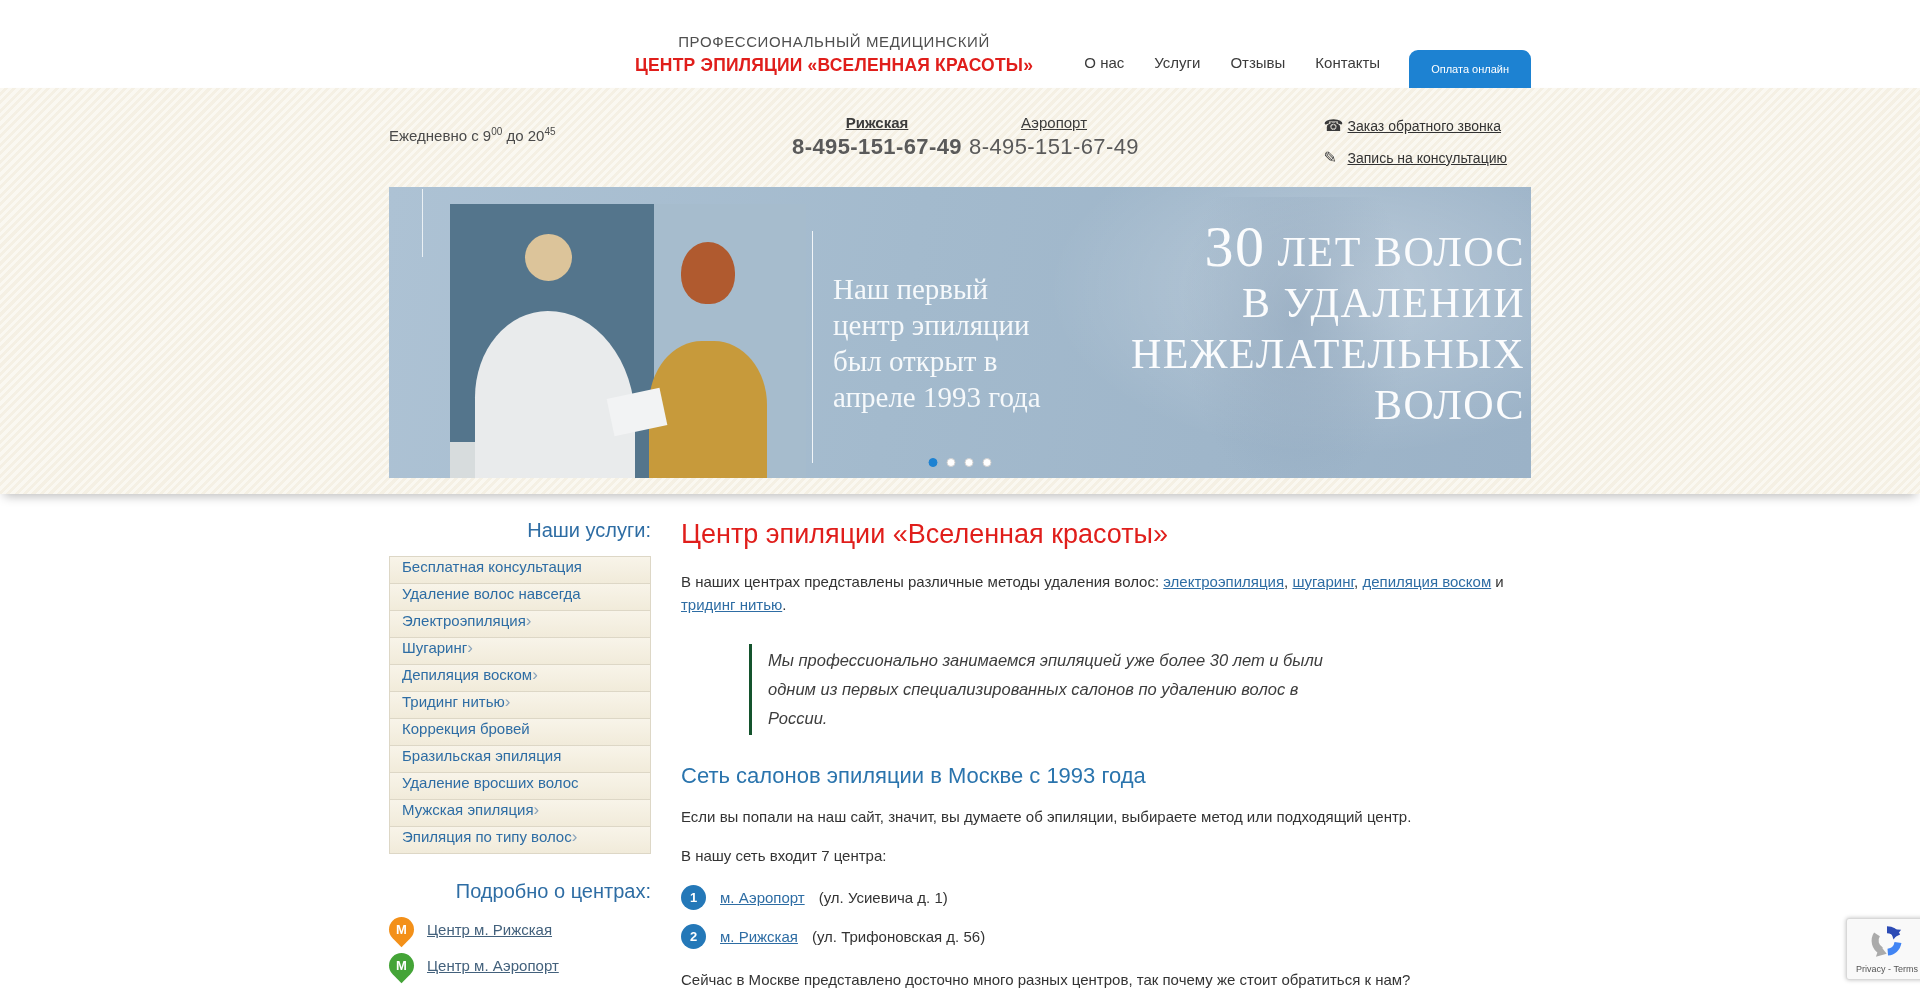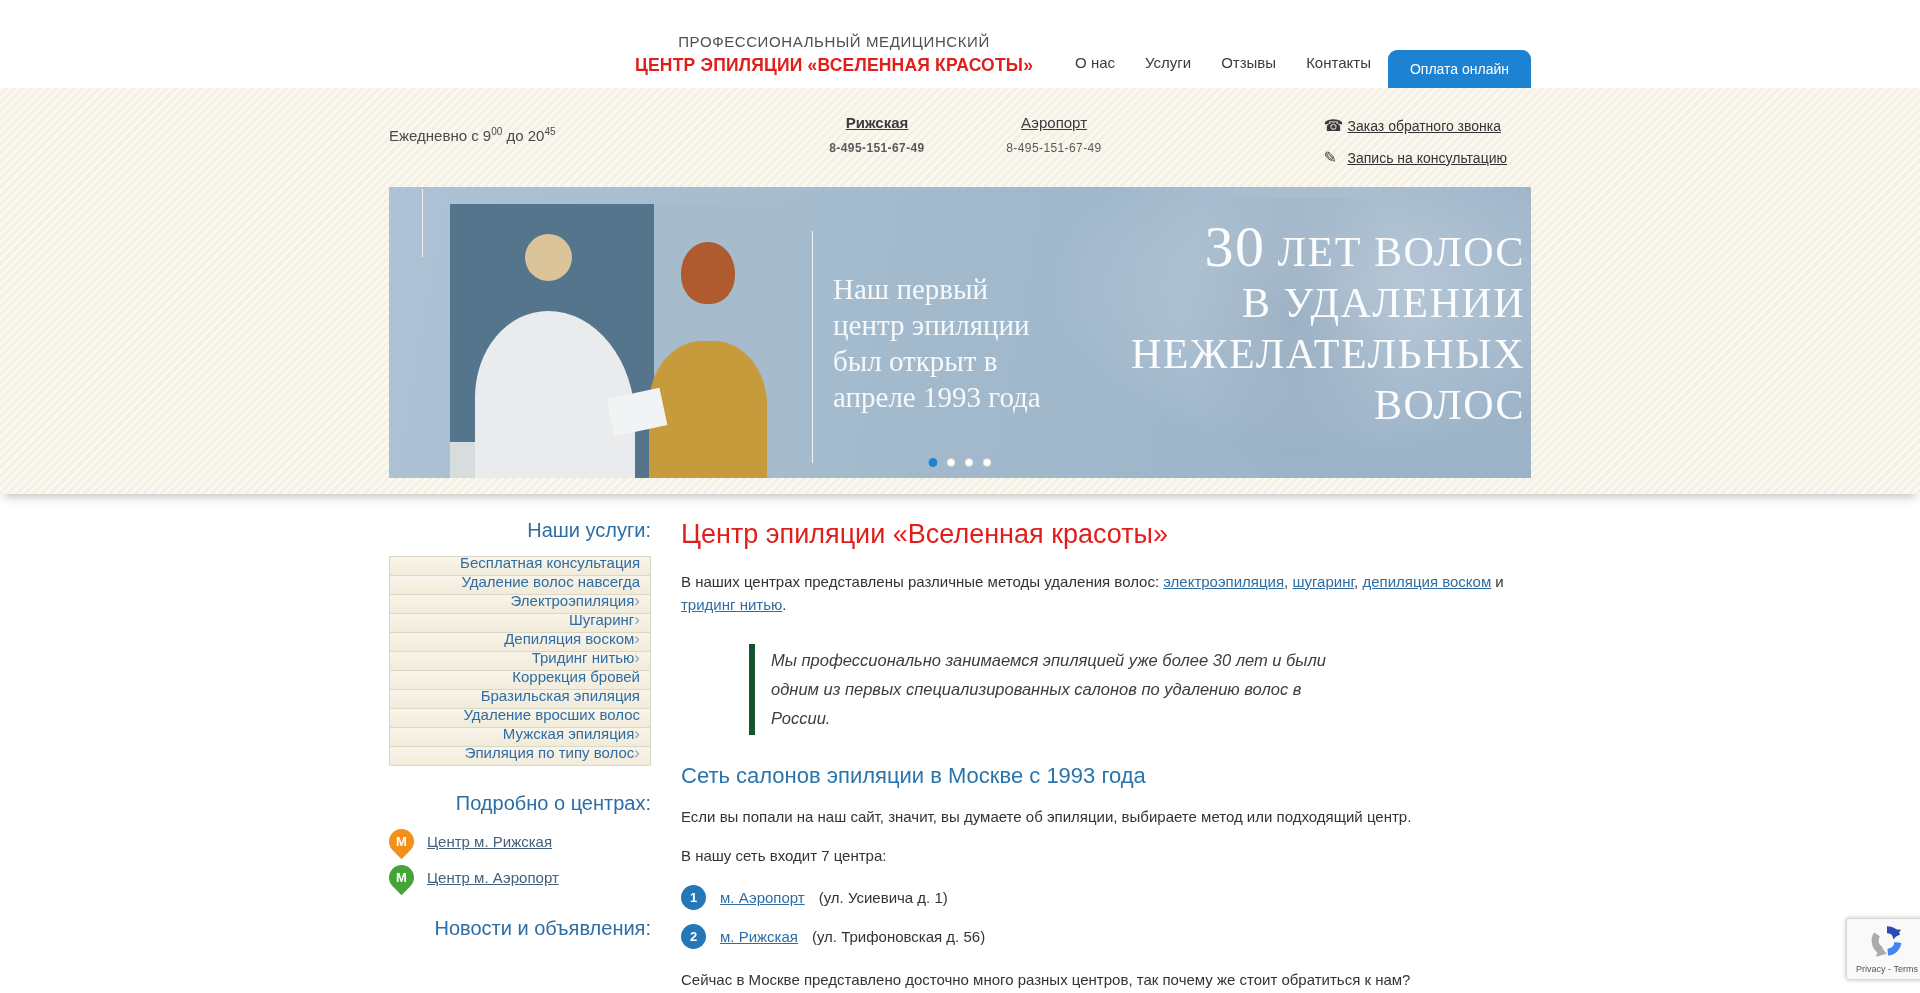--- a/index.html
+++ b/index.html
@@ -16,38 +16,38 @@
   .header-inner { display:flex; align-items:flex-end; height:100%; }
   .brand { margin-left:246px; text-align:center; padding-bottom:12px; }
   .brand-line1 { font-size:15px; color:#4f4f4f; letter-spacing:.6px; }
   .brand-line2 { font-size:17.5px; font-weight:bold; color:#e01e1b; margin-top:5px; letter-spacing:.2px; }
   .main-nav { margin-left:auto; display:flex; align-items:flex-end; }
   .main-nav .nav-link {
     display:block; padding:0 15px 17px; font-size:15px; color:#3b3b3b; text-decoration:none;
   }
   .pay-btn {
     display:flex; align-items:center; background:#1d82d2; color:#fff; text-decoration:none;
-    font-size:14px; height:38px; padding:0 22px; margin-left:2px; border-radius:9px 9px 0 0;
+    font-size:11px; height:38px; padding:0 22px; margin-left:14px; border-radius:9px 9px 0 0;
   }
 
   
   .beige-band {
     background:#f8f4ea;
     background-image:repeating-linear-gradient(135deg, rgba(255,255,255,.35) 0 3px, rgba(235,228,210,.25) 3px 6px);
     box-shadow:0 6px 10px -4px rgba(0,0,0,.28);
     padding-bottom:16px;
   }
   .infobar { height:99px; }
   .schedule { position:absolute; left:0; top:38px; font-size:15px; color:#4a4a4a; }
   .schedule sup { font-size:10px; }
   .loc-col { position:absolute; top:26px; width:180px; text-align:center; }
   .loc-col.loc1 { left:398px;font-weight:bold; }
   .loc-col.loc2 { left:575px; }
   .loc-name { font-size:15px; color:#3c3c3c; text-decoration:underline; }
-  .loc-phone { font-size:12px; color:#5a5a5a; margin-top:9px; letter-spacing:.4px; }
+  .loc-phone { font-size:22px; color:#5a5a5a; margin-top:2px; letter-spacing:.4px; }
   .quick-links { position:absolute; right:24px; top:28px; }
   .quick-row { display:flex; align-items:center; margin-bottom:13px; }
   .quick-icon { width:24px; font-size:16px; color:#3a3a3a; }
   .quick-row a { font-size:14px; color:#333; text-decoration:underline; }
 
   
   .carousel {
     height:291px; overflow:hidden; position:relative;
     background:linear-gradient(100deg,#adc2d4 0%, #a3bacd 45%, #9bb2c7 100%);
   }
@@ -79,40 +79,40 @@
   .dots { position:absolute; bottom:11px; left:50%; transform:translateX(-50%); display:flex; gap:9px; }
   .dot { width:9px; height:9px; border-radius:50%; background:#fff; border:1px solid #cfcfcf; }
   .dot.active { background:#1d82d2; border-color:#1d82d2; }
 
   
   .content { display:flex; gap:30px; padding-top:25px; }
   aside { width:262px; flex:none; }
   .side-title { color:#2e6da4; font-size:20px; font-weight:400; margin:0 0 14px;text-align:right; }
   .services { list-style:none; border:1px solid #ddd7c6; border-bottom:none; }
   .services li {
-    height:19px; display:flex; align-items:center; justify-content:flex-end;
+    height:27px; display:flex; align-items:center; justify-content:flex-start;
     padding:0 10px 8px 12px; border-bottom:1px solid #ddd7c6;
     background:linear-gradient(#f8f4e9,#f1ebda);
   }
   .services a { color:#2e6da4; font-size:15px; text-decoration:none; white-space:nowrap; }
   .chevron { color:#8aa4bc; font-size:17px; line-height:1; }
   .centers-block { margin-top:26px; }
   .center-row { display:flex; align-items:center; gap:13px; margin-bottom:11px; }
   .pin { width:25px; height:25px; border-radius:50% 50% 50% 0; transform:rotate(-45deg);
     display:flex; align-items:center; justify-content:center; flex:none; }
   .pin span { transform:rotate(45deg); color:#fff; font-weight:bold; font-size:13px; }
   .center-row > a { color:#43617c; font-size:15px; text-decoration:underline; }
   .news-title { margin-top:27px; }
 
   main { flex:1; max-width:849px; }
   main h1 { color:#e01e1b; font-size:27px; font-weight:400; margin:0 0 21px; }
   main h2 { color:#2a74ad; font-size:22px; font-weight:400; margin:28px 0 17px; }
   main p { font-size:15px; line-height:1.5; color:#333; margin:0 0 17px; max-width:830px; }
   .textlink { color:#2e6da4; text-decoration:underline; }
-  blockquote { margin:28px 0 26px 68px; border-left:6px solid #14532d; padding:2px 0 2px 16px;
+  blockquote { margin:28px 0 26px 68px; border-left:3px solid #14532d; padding:2px 0 2px 16px;
     font-style:italic; font-size:16.5px; line-height:1.75; color:#3d3d3d; max-width:600px; }
   .center-item { display:flex; align-items:center; gap:14px; margin-bottom:14px; font-size:15px; }
   .num-badge { width:25px; height:25px; border-radius:50%; background:#2478b8; color:#fff;
     font-weight:bold; font-size:13px; display:flex; align-items:center; justify-content:center; flex:none; }
 
   
   .recaptcha-badge { position:fixed; right:-8px; bottom:13px; width:82px; height:62px;
     background:#f9f9f9; border:1px solid #d8d8d8; border-radius:3px;
     box-shadow:0 0 4px rgba(0,0,0,.25); display:flex; flex-direction:column; align-items:center;
     justify-content:space-between; padding:5px 0 5px; }

